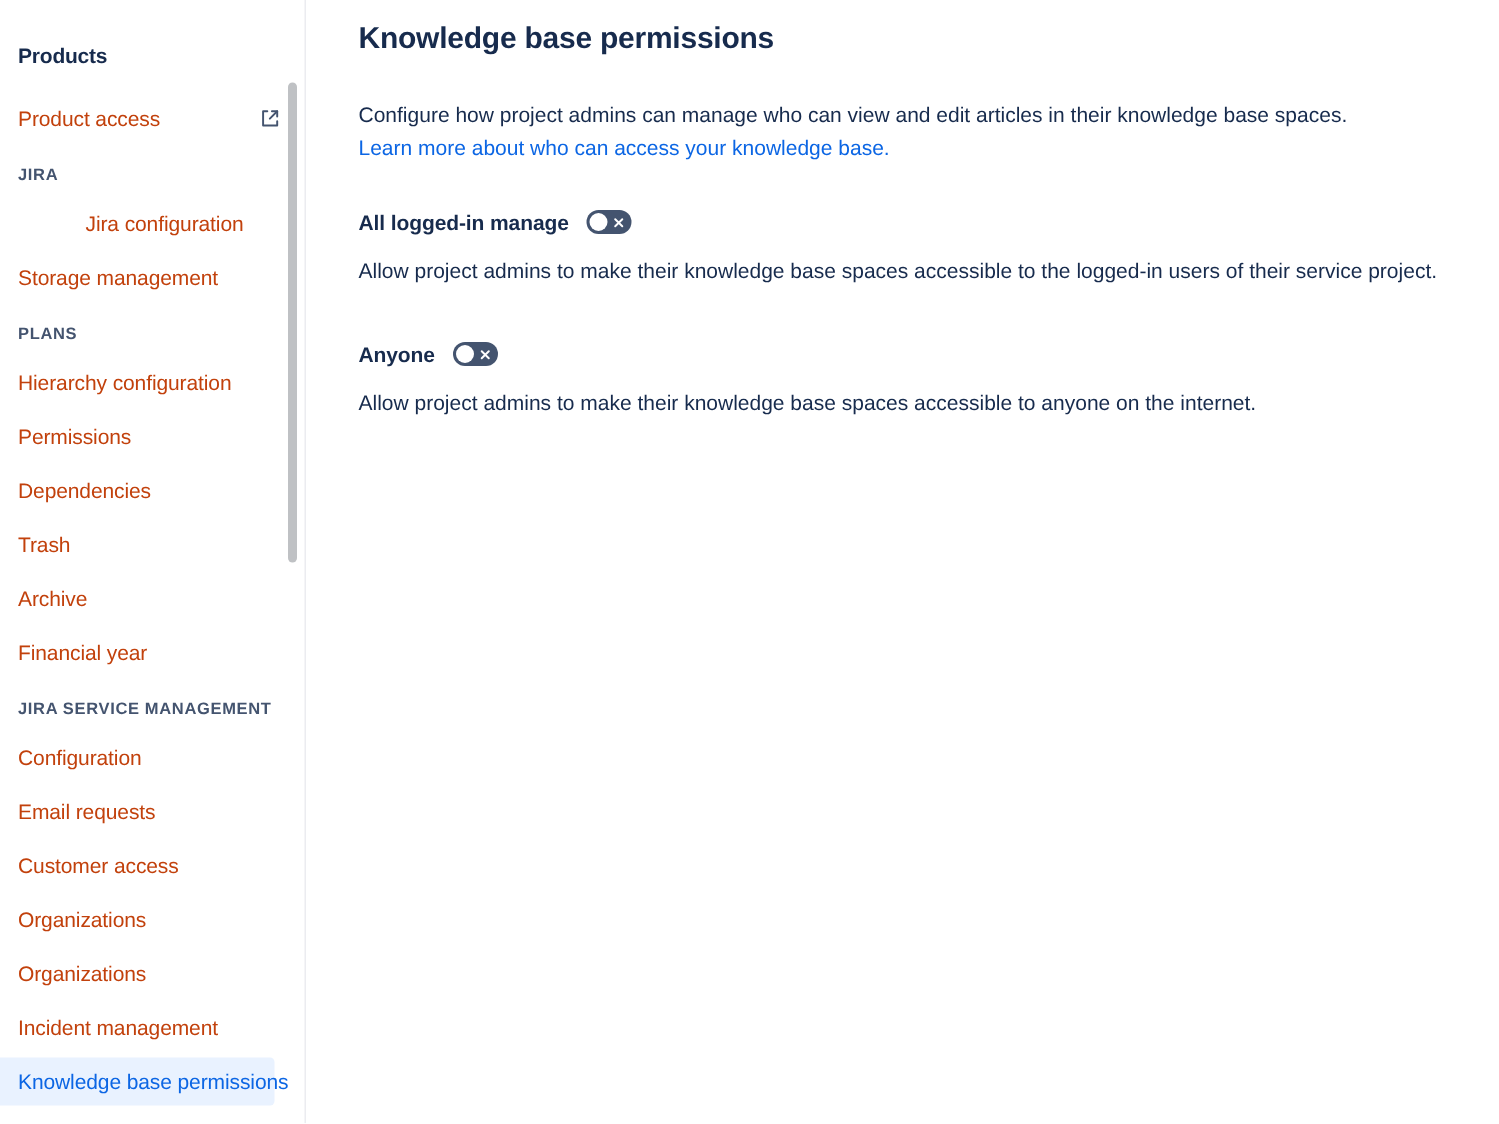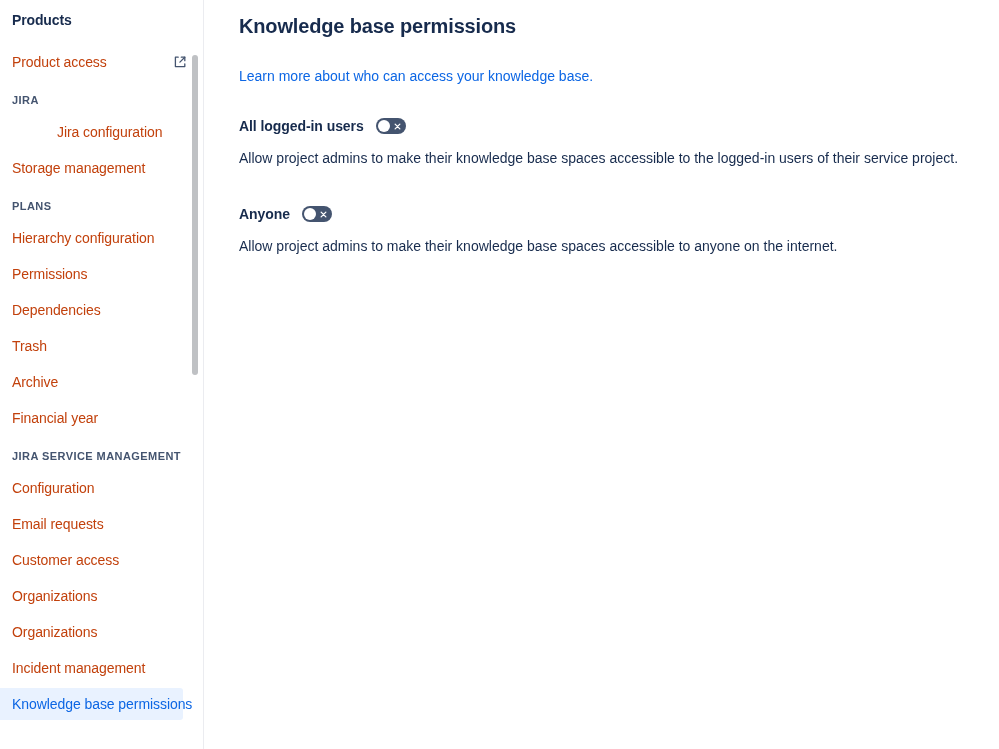--- a/index.html
+++ b/index.html
@@ -30,21 +30,21 @@
     background: #ffffff;
     border-right: 1px solid #ebecf0;
     overflow: hidden;
   }
 
   .sidebar-scroll {
     position: absolute;
     top: 0; left: 0;
     width: 204px;
     height: 749px;
-    padding-top: 10px;
+    padding-top: 27px;
     overflow: hidden;
   }
 
   .nav-header {
     font-size: 14px;
     font-weight: 700;
     color: #172b4d;
     padding: 0 12px;
     margin-bottom: 16px;
     line-height: 20px;
@@ -284,27 +284,28 @@
 
     </div>
 
     <div class="sb-thumb"></div>
   </nav>
 
   <main class="main">
 
     <h1 class="page-title">Knowledge base permissions</h1>
 
+    <p class="page-desc">Configure how project admins can manage who can view and edit articles in their knowledge base spaces.</p>
 
     <a class="page-link" href="#">Learn more about who can access your knowledge base.</a>
 
     
     <section class="setting-block">
       <div class="setting-head">
-        <span class="setting-title">All logged-in users</span>
+        <span class="setting-title">All logged-in manage</span>
         <span class="toggle">
           <span class="knob"></span>
           <span class="mark">
             <svg width="7" height="7" viewBox="0 0 8 8">
               <path d="M1.3 1.3 6.7 6.7M6.7 1.3 1.3 6.7" stroke="#ffffff" stroke-width="1.5" stroke-linecap="round"></path>
             </svg>
           </span>
         </span>
       </div>
       <p class="setting-desc">Allow project admins to make their knowledge base spaces accessible to the logged-in users of their service project.</p>

